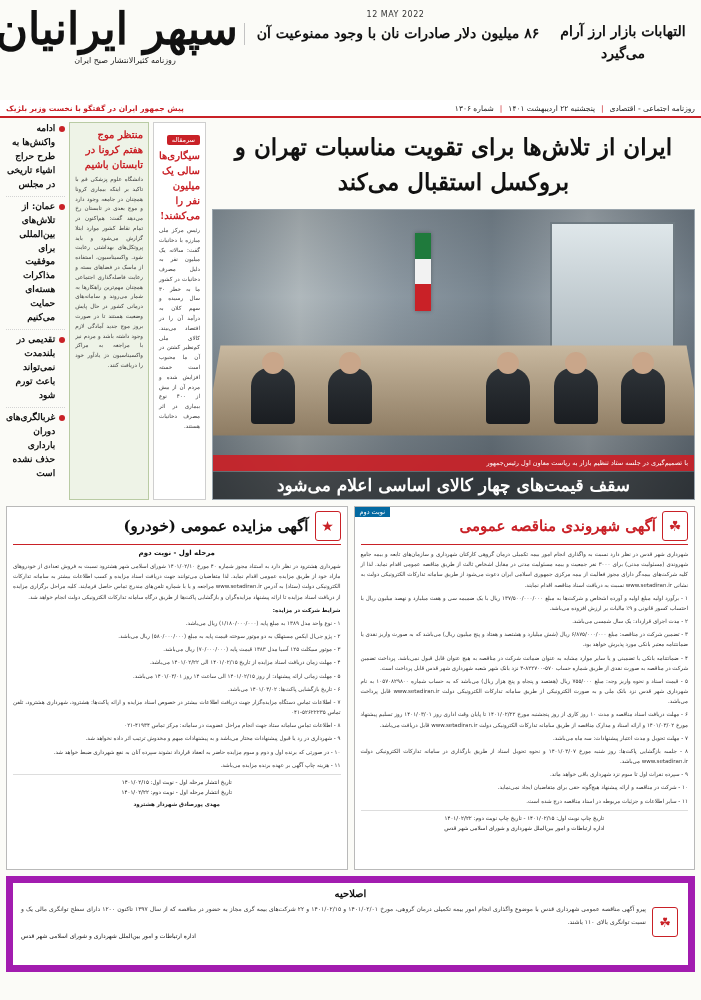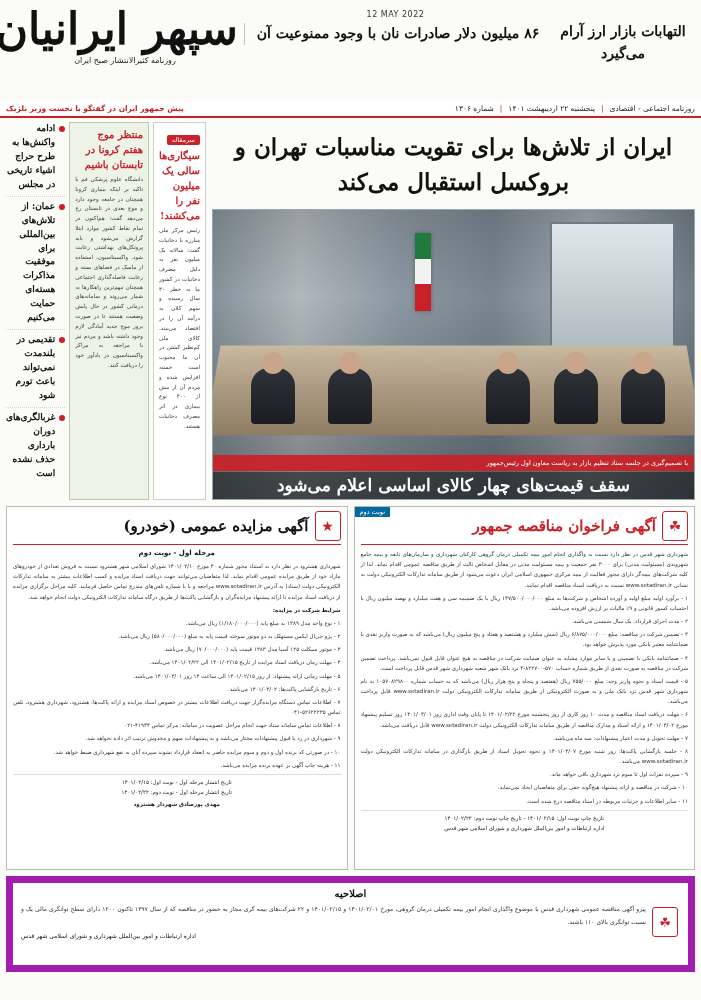--- a/index.html
+++ b/index.html
@@ -412,21 +412,21 @@
 
     </div>
   </div>
 
   <div class="notices">
 
     <div class="notice">
       <div class="corner-flag">نوبت دوم</div>
       <div class="notice-head">
         <span class="emblem">☘</span>
-        <span class="notice-title">آگهی فراخوان مناقصه جمهور</span>
+        <span class="notice-title">آگهی شهروندی مناقصه عمومی</span>
       </div>
       <div class="notice-body">
         <p>شهرداری شهر قدس در نظر دارد نسبت به واگذاری انجام امور بیمه تکمیلی درمان گروهی کارکنان شهرداری و سازمان‌های تابعه و بیمه جامع شهروندی (مسئولیت مدنی) برای ۳۰۰۰ نفر جمعیت و بیمه مسئولیت مدنی در مقابل اشخاص ثالث از طریق مناقصه عمومی اقدام نماید. لذا از کلیه شرکت‌های بیمه‌گر دارای مجوز فعالیت از بیمه مرکزی جمهوری اسلامی ایران دعوت می‌شود از طریق سامانه تدارکات الکترونیکی دولت به نشانی www.setadiran.ir نسبت به دریافت اسناد مناقصه اقدام نمایند.</p>
         <p>۱ - برآورد اولیه مبلغ اولیه و آورده اشخاص و شرکت‌ها به مبلغ ۱۳۷/۵۰۰/۰۰۰/۰۰۰ ریال با یک ضمیمه سی و هفت میلیارد و نهصد میلیون ریال با احتساب کسور قانونی و ۹٪ مالیات بر ارزش افزوده می‌باشد.</p>
         <p>۲ - مدت اجرای قرارداد: یک سال شمسی می‌باشد.</p>
         <p>۳ - تضمین شرکت در مناقصه: مبلغ ۶/۸۷۵/۰۰۰/۰۰۰ ریال (شش میلیارد و هشتصد و هفتاد و پنج میلیون ریال) می‌باشد که به صورت واریز نقدی یا ضمانتنامه معتبر بانکی مورد پذیرش خواهد بود.</p>
         <p>۴ - ضمانتنامه بانکی با تضمینی و یا سایر موارد مشابه به عنوان ضمانت شرکت در مناقصه به هیچ عنوان قابل قبول نمی‌باشد. پرداخت تضمین شرکت در مناقصه به صورت نقدی از طریق شماره حساب ۵۷۰-۸۲۲۷۰۰-۳ نزد بانک شهر شعبه شهرداری شهر قدس قابل پرداخت است.</p>
         <p>۵ - قیمت اسناد و نحوه واریز وجه: مبلغ ۷۵۵/۰۰۰ ریال (هفتصد و پنجاه و پنج هزار ریال) می‌باشد که به حساب شماره ۱۰۵۷۰۸۲۹۸۰۰ به نام شهرداری شهر قدس نزد بانک ملی و به صورت الکترونیکی از طریق سامانه تدارکات الکترونیکی دولت www.setadiran.ir قابل پرداخت می‌باشد.</p>
         <p>۶ - مهلت دریافت اسناد مناقصه و مدت ۱۰ روز کاری از روز پنجشنبه مورخ ۱۴۰۱/۰۲/۲۲ تا پایان وقت اداری روز ۱۴۰۱/۰۳/۰۱ روز تسلیم پیشنهاد مورخ ۱۴۰۱/۰۳/۰۲ و ارائه اسناد و مدارک مناقصه از طریق سامانه تدارکات الکترونیکی دولت www.setadiran.ir قابل دریافت می‌باشد.</p>
         <p>۷ - مهلت تحویل و مدت اعتبار پیشنهادات: سه ماه می‌باشد.</p>

